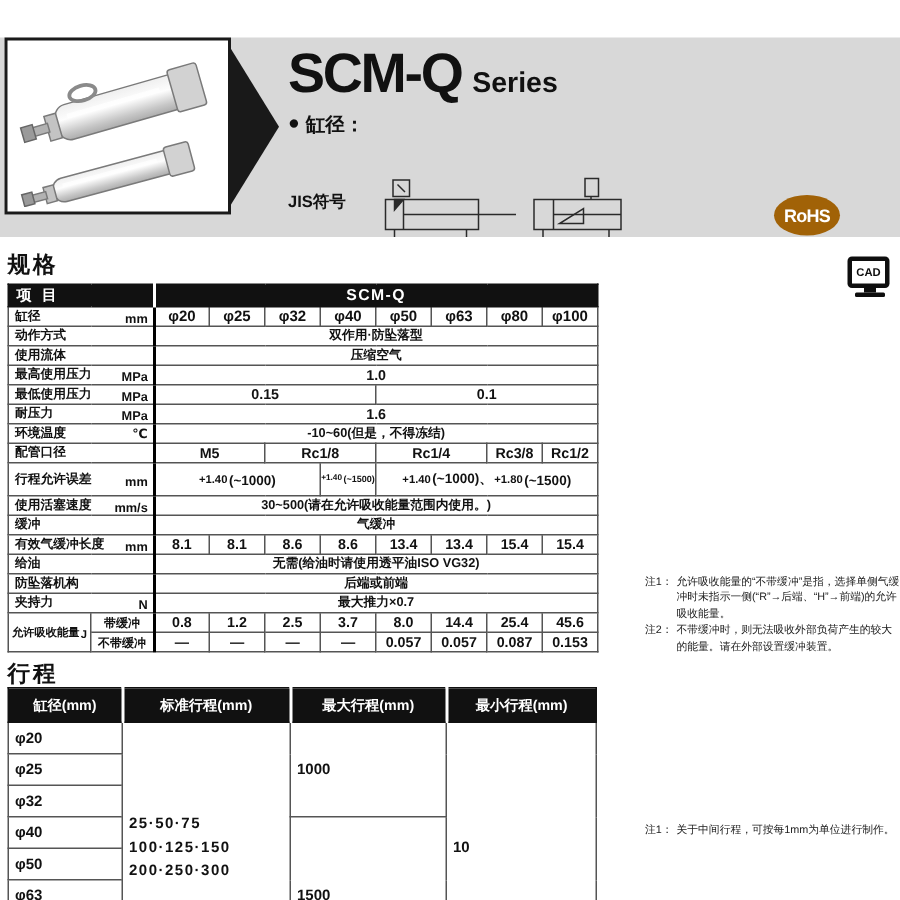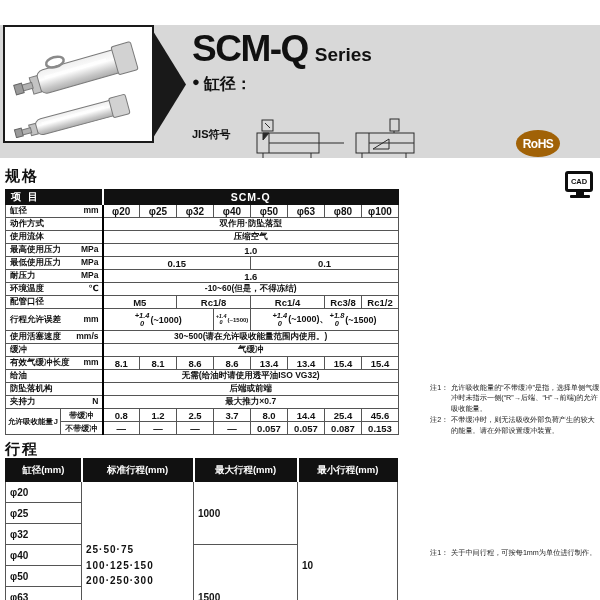--- a/index.html
+++ b/index.html
@@ -15,21 +15,21 @@
   }
   #fwd-tri { position:absolute; left:153px; top:31px; width:33px; height:107px;
     background:#191919; -webkit-clip-path:polygon(0 0,100% 50%,0 100%); clip-path:polygon(0 0,100% 50%,0 100%); }
   #title-block { position:absolute; left:192px; top:29px; }
   .subtitle { font-size:13px; font-weight:bold; letter-spacing:1px; }
   .title-row { display:flex; align-items:baseline; margin-top:1px; }
   .series-name { font-size:37px; font-weight:800; letter-spacing:-1.5px; line-height:1; }
   .series-suffix { font-size:19px; font-weight:800; margin-left:7px; }
   .bore-row { display:flex; margin-top:7px; font-weight:bold; }
   .bullet { font-size:13px; margin-right:4px; line-height:1.3; }
-  .bore-label { font-size:16px; margin-right:2px; }
+  .bore-label { font-size:13px; margin-right:2px; }
   .bore-lines { font-size:15.5px; letter-spacing:0.5px; }
   .bore-lines div { line-height:1.15; }
   #jis-label { position:absolute; left:192px; top:127px; font-size:11px; font-weight:bold; }
   .jis-svg { position:absolute; top:117px; }
   #jis1 { left:248px; } #jis2 { left:352px; }
   #rohs {
     position:absolute; left:516px; top:130px; width:44px; height:27px; border-radius:50%;
     background:#a16207; color:#fff; display:flex; align-items:center; justify-content:center;
     font-size:12px; font-weight:800; letter-spacing:-0.5px;
   }
@@ -44,29 +44,29 @@
   #spec-heading { left:5px; top:167px; }
   #stroke-heading { left:5px; top:440px; }
   
   table { border-collapse:collapse; table-layout:fixed; }
   #spec-table { position:absolute; left:5px; top:189px; width:393px; font-weight:bold; }
   #spec-table td, #spec-table th { border:1px solid #555; padding:0; height:12px; text-align:center;
     font-size:9.5px; white-space:nowrap; overflow:hidden; }
   #spec-table th.item { background:#111; color:#fff; border:1px solid #111; text-align:left; padding-left:5px; font-size:10px; letter-spacing:2px; }
   #spec-table th.series { background:#111; color:#fff; border:1px solid #111; border-left:2px solid #fff; font-size:10.5px; letter-spacing:1px; }
   #spec-table td.lb { border-right:2px solid #000; }
-  .lblwrap { display:flex; justify-content:space-between; align-items:flex-start; padding:0 3px 0 4px; }
+  .lblwrap { display:flex; justify-content:space-between; align-items:flex-end; padding:0 3px 0 4px; }
   .lblwrap .lab { font-size:8.5px; }
   .lblwrap .unit { font-size:8.5px; }
   #spec-table td.lb2 { font-size:7.5px; padding:0 1px; }
   #spec-table td.sub { border-right:2px solid #000; font-size:8px; }
   #spec-table td.val-sm { font-size:8.5px; }
   #spec-table td.tol { height:21px; }
   .fracwrap { display:flex; align-items:center; justify-content:center; gap:1px; }
-  .frac { display:inline-flex; flex-direction:column; line-height:1.05; font-size:7.5px;font-style:italic; }
+  .frac { display:inline-flex; flex-direction:row; line-height:1.05; font-size:7.5px; }
   .range { font-size:9px; }
   .fr-tiny .frac { font-size:5.5px; } .fr-tiny .range { font-size:6px; }
   
   #stroke-table { position:absolute; left:5px; top:458px; width:392px; font-weight:bold; }
   #stroke-table td, #stroke-table th { border:1px solid #555; padding:4px; }
   #stroke-table th { background:#111; color:#fff; font-size:9.5px; height:14px; border:1px solid #111; }
   #stroke-table th + th { border-left:2px solid #fff; }
   #stroke-table td { font-size:10px; height:12px; }
   .std-lines div { line-height:1.55; letter-spacing:1px; }
   

